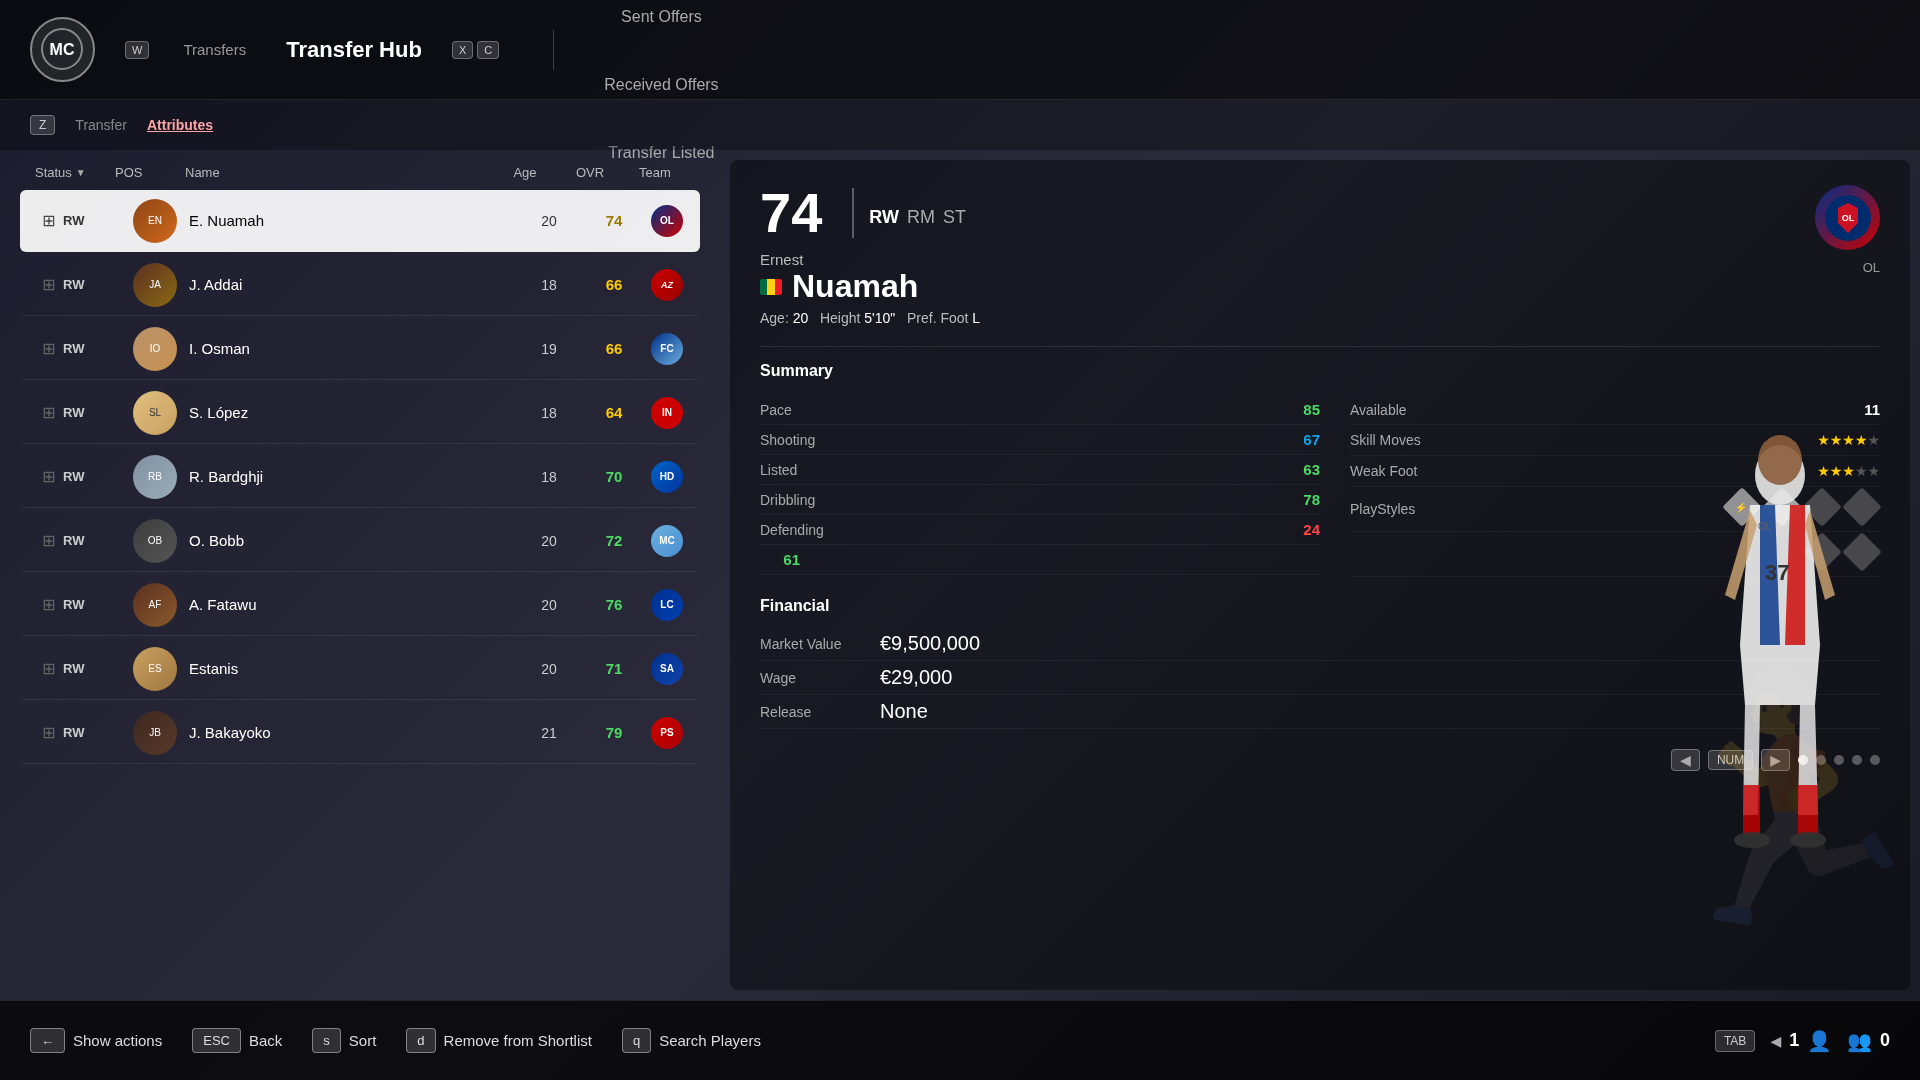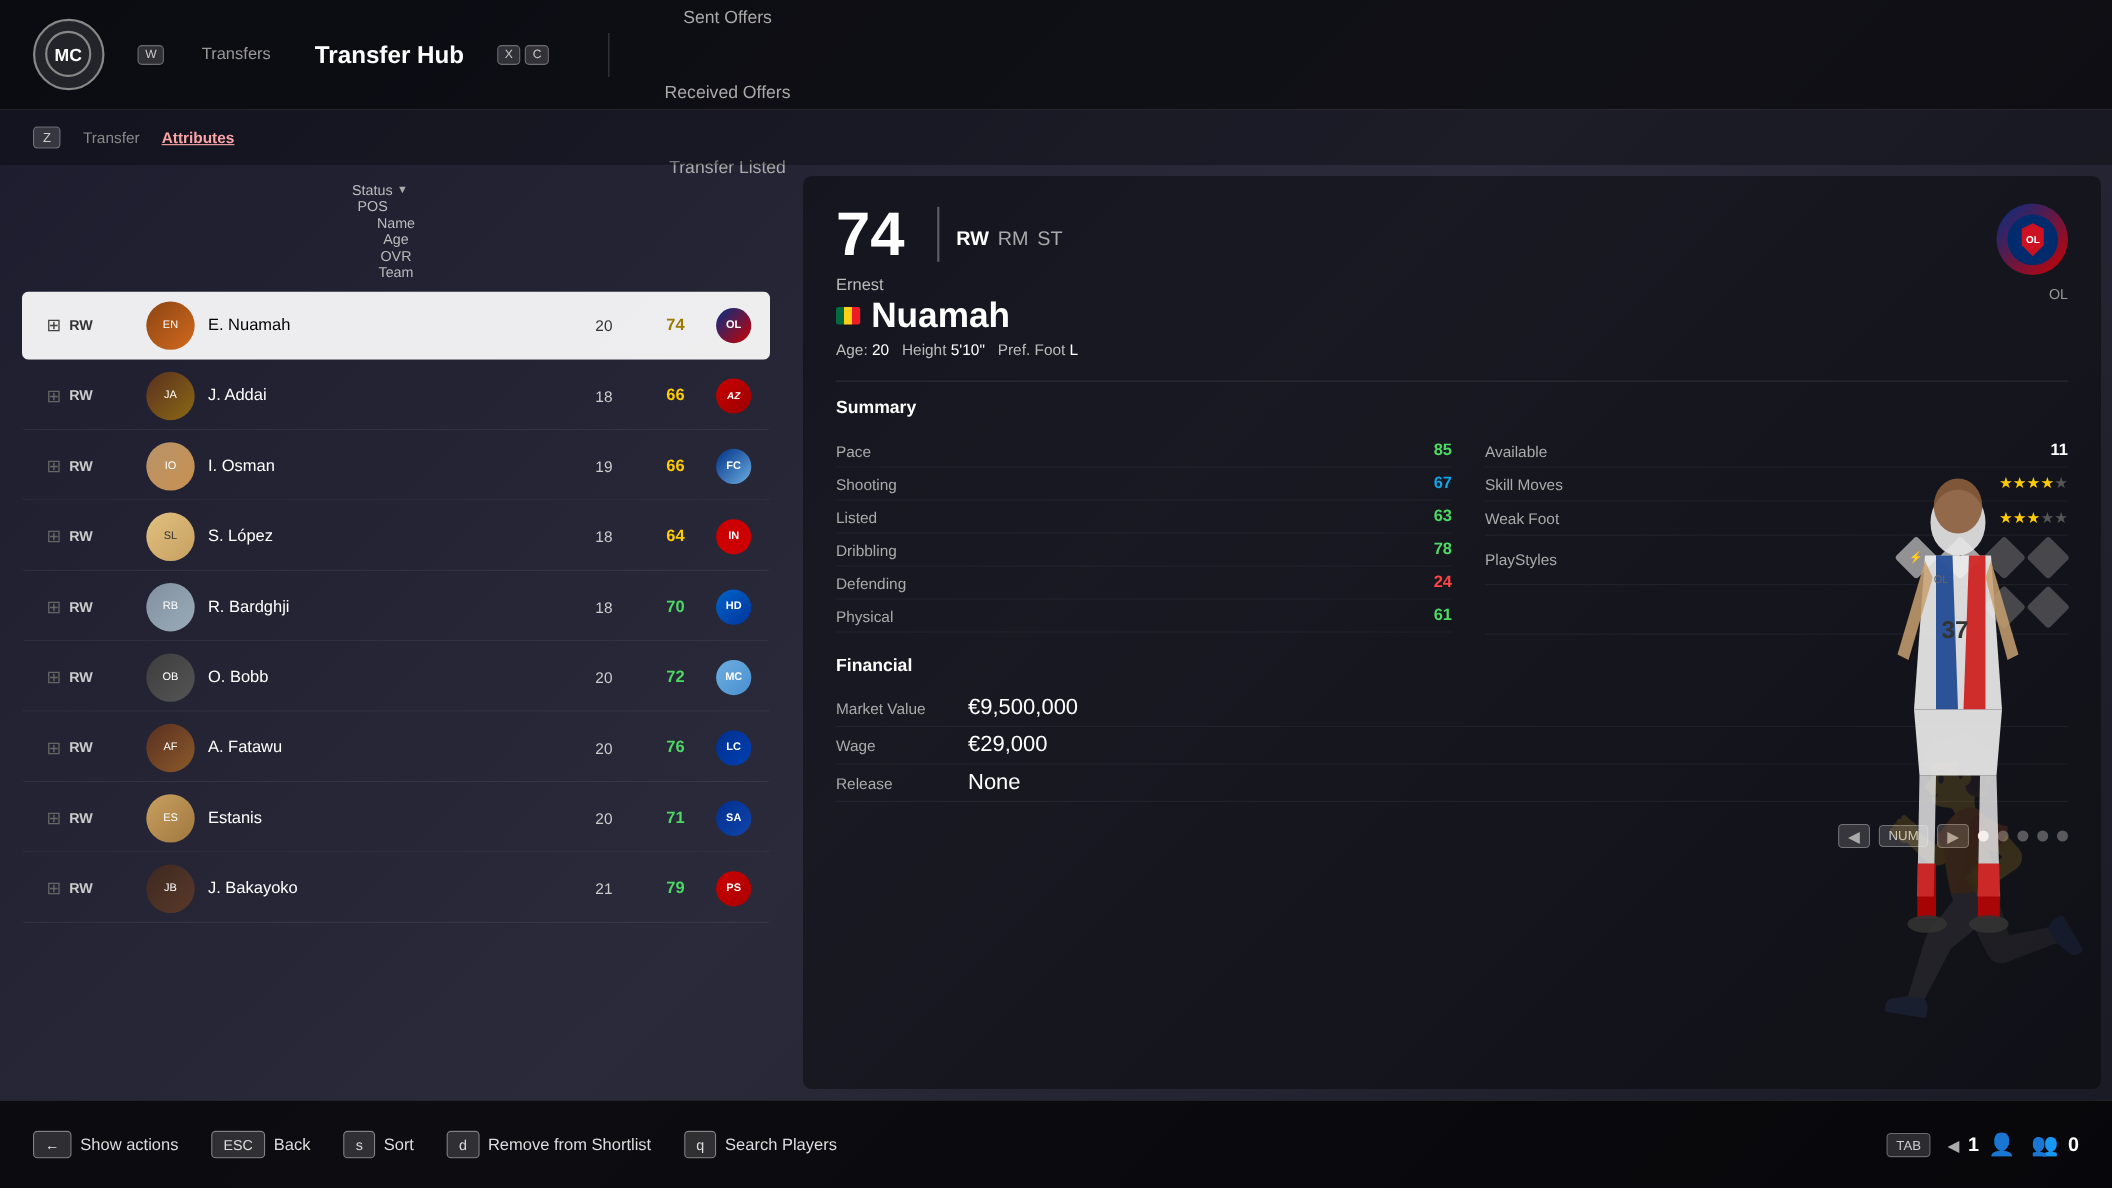--- a/index.html
+++ b/index.html
@@ -165,21 +165,20 @@
       padding: 10px 20px;
       overflow: hidden;
     }
 
     .list-header {
       display: flex;
       align-items: center;
       padding: 5px 15px;
       margin-bottom: 5px;
       gap: 0;
-      flex-direction: column;
     }
 
     .col-status { width: 80px; font-size: 13px; color: #bbb; display: flex; align-items: center; gap: 4px; }
     .col-pos { width: 70px; font-size: 13px; color: #bbb; }
     .col-name { flex: 1; font-size: 13px; color: #bbb; }
     .col-age { width: 60px; font-size: 13px; color: #bbb; text-align: center; }
     .col-ovr { width: 70px; font-size: 13px; color: #bbb; text-align: center; }
     .col-team { width: 60px; font-size: 13px; color: #bbb; text-align: center; }
 
     .sort-icon {
@@ -797,21 +796,20 @@
         </div>
         <div class="stat-row">
           <span class="stat-label">Dribbling</span>
           <span class="stat-value" style="color:#4cd964;">78</span>
         </div>
         <div class="stat-row">
           <span class="stat-label">Defending</span>
           <span class="stat-value red">24</span>
         </div>
         <div class="stat-row">
-          <span class="stat-label">Physical</span>
           <span class="stat-value" style="color:#4cd964;">61</span>
         </div>
       </div>
 
       <div style="padding-left:30px;">
         <div class="stat-row">
           <span class="stat-label">Available</span>
           <span style="font-size:15px; color:#fff; font-weight:bold;">11</span>
         </div>
         <div class="stat-row">

